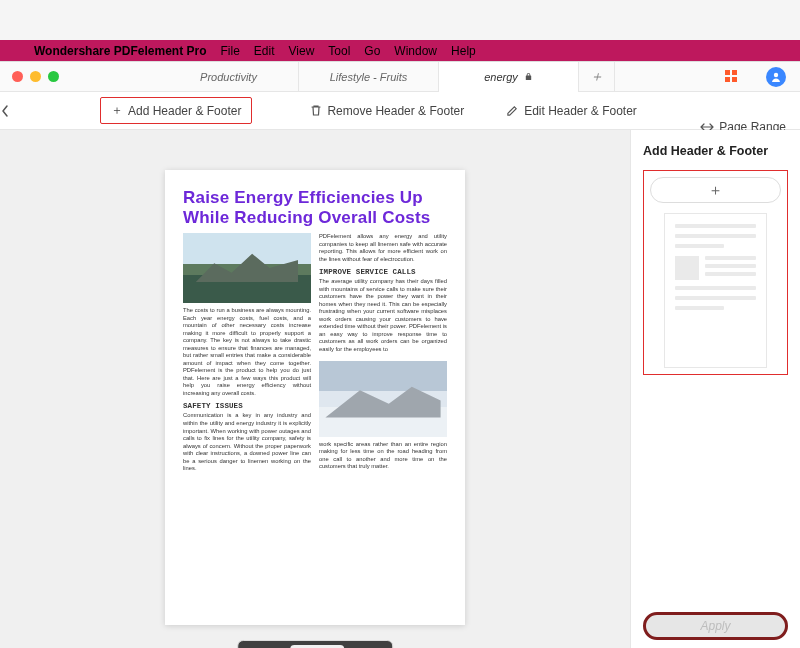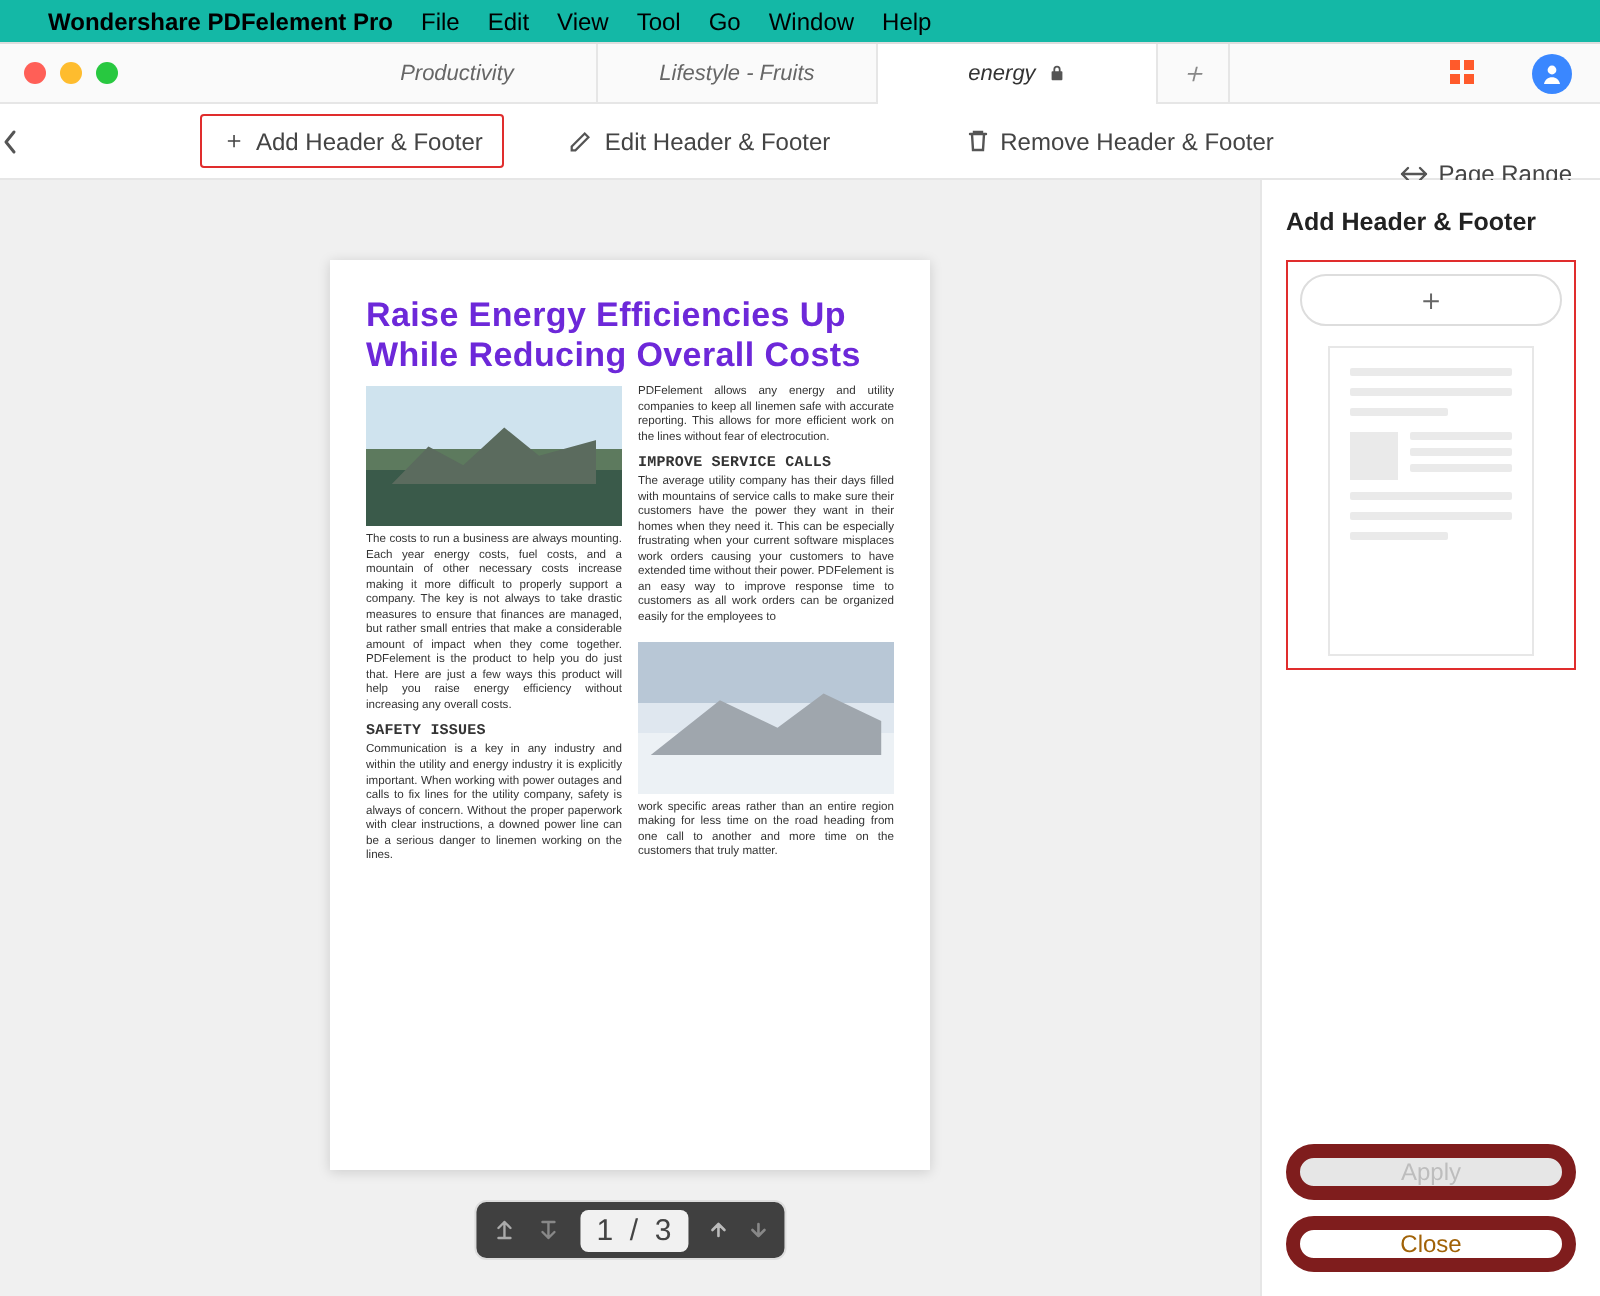--- a/index.html
+++ b/index.html
@@ -5,27 +5,28 @@
 * { margin: 0; padding: 0; box-sizing: border-box; }
 body {
   font-family: -apple-system, BlinkMacSystemFont, "Helvetica Neue", sans-serif;
   background: #f5f5f5;
   width: 800px;
   height: 648px;
   overflow: hidden;
 }
 
 .menubar {
-  background: #14b8a6;
+  background: #be185d;
   height: 22px;
   display: flex;
   align-items: center;
-  padding: 0 14px;
+  padding: 0 24px;
   font-size: 12px;
   border-bottom: 1px solid #ddd;
+  margin-top: 40px;
 }
 .menubar .apple { margin-right: 10px; font-size: 14px; }
 .menubar .app-name { font-weight: 600; margin-right: 14px; }
 .menubar .menu-item { margin-right: 14px; cursor: default; }
 
 
 .tabrow {
   height: 30px;
   background: #fafafa;
   display: flex;
@@ -178,24 +179,25 @@
 }
 .thumb .bar { height: 4px; background: #eaeaea; border-radius:1px; }
 .thumb .short { width: 60%; }
 .thumb .row { display:flex; gap:6px; margin-top:2px; }
 .thumb .sq { width: 24px; height: 24px; background:#eaeaea; }
 .thumb .lines { flex:1; display:flex; flex-direction:column; gap:4px; }
 .thumb .lines .bar { height:4px; }
 .side .bottom { margin-top: auto; display:flex; flex-direction:column; gap:8px; }
 .btn-pill {
   height: 28px;
-  border: 7px solid #7f1d1d;
+  border: 3px solid #7f1d1d;
   border-radius: 14px;
   display:flex;align-items:center;justify-content:center;
   font-size: 12px;
+  font-style: italic;
 }
 .btn-pill.apply { background: #e6e6e6; color:#bdbdbd; }
 .btn-pill.close { background:#fff; color:#a16207; }
 
 svg { display: block; }
 </style>
 </head>
 <body>
 
 <div class="menubar">
@@ -252,35 +254,35 @@
 <div class="toolbar">
   <div class="back">
     <svg width="10" height="14" viewBox="0 0 10 14">
         <path d="M7 2 3 7l4 5" stroke="#555" stroke-width="1.5" fill="none" stroke-linecap="round" stroke-linejoin="round"></path>
       </svg>
   </div>
   <div class="tbtn highlighted">
     <span>＋</span>
     <span>Add Header &amp; Footer</span>
   </div>
+  <div class="tbtn remove-hf">
+    <span>
+      <svg width="12" height="13" viewBox="0 0 12 13">
+          <path d="M2 3h8M4 3V2h4v1M3 3l.5 8h5L9 3" fill="none" stroke="#555" stroke-width="1.2" stroke-linecap="round"></path>
+        </svg>
+    </span>
+    <span>Remove Header &amp; Footer</span>
+  </div>
   <div class="tbtn edit-hf">
     <span>
       <svg width="13" height="13" viewBox="0 0 14 14">
           <path d="M2 10l7-7 2 2-7 7H2v-2z" fill="none" stroke="#555" stroke-width="1.2"></path>
         </svg>
     </span>
     <span>Edit Header &amp; Footer</span>
-  </div>
-  <div class="tbtn remove-hf">
-    <span>
-      <svg width="12" height="13" viewBox="0 0 12 13">
-          <path d="M2 3h8M4 3V2h4v1M3 3l.5 8h5L9 3" fill="none" stroke="#555" stroke-width="1.2" stroke-linecap="round"></path>
-        </svg>
-    </span>
-    <span>Remove Header &amp; Footer</span>
   </div>
   <div class="spacer"></div>
   <div class="page-range">
     <span>
       <svg width="14" height="12" viewBox="0 0 14 12">
           <path d="M1 6h12M1 6l3-3M1 6l3 3M13 6l-3-3M13 6l-3 3" stroke="#555" stroke-width="1.2" fill="none" stroke-linecap="round"></path>
         </svg>
     </span>
     <span>Page Range</span>
   </div>

